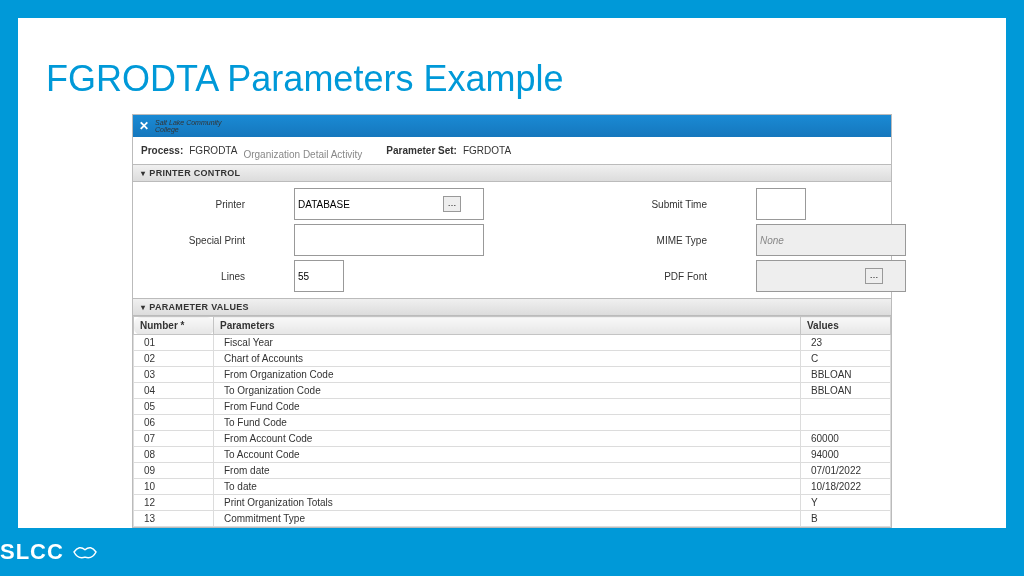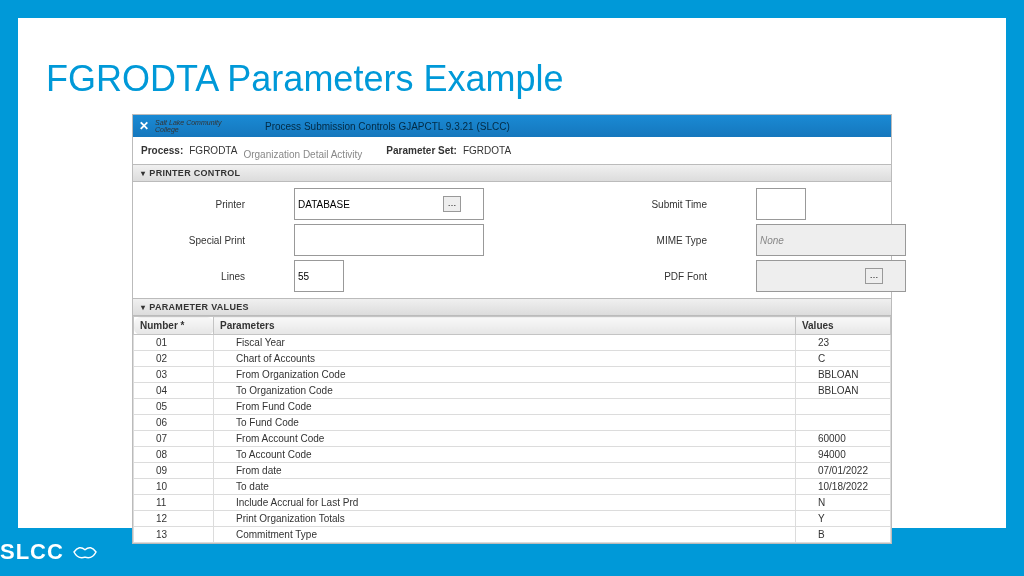--- a/index.html
+++ b/index.html
@@ -107,21 +107,21 @@
 }
 .param-table { width:100%; border-collapse: collapse; font-size:10px; }
 .param-table th {
   background: linear-gradient(#f8f8f8,#e6e6e6);
   border: 1px solid #c4c4c4;
   text-align:left; padding:3px 6px;
   font-weight: bold; color:#333;
 }
 .param-table td {
   border: 1px solid #dcdcdc;
-  padding: 2px 22px;
+  padding: 2px 10px;
   color:#333;
   background:#fff;
 }
 .param-table th.num, .param-table td.num { width:80px;border-radius:7px; }
 .param-table th.val, .param-table td.val { width:90px; }
 .footer {
   position:absolute; bottom:0; left:0; right:0;
   height:48px;
   display:flex; align-items:center; justify-content:flex-start;
   padding-right:30px;
@@ -136,21 +136,20 @@
 </head>
 <body>
 
 <div class="slide">
   <h1 class="slide-title">FGRODTA Parameters Example</h1>
 
   <div class="app">
     <div class="app-header">
       <div class="close-box">✕</div>
       <div class="logo-area">Salt Lake Community College</div>
-      <div class="app-title">Process Submission Controls GJAPCTL 9.3.21 (SLCC)</div>
     </div>
 
     <div class="meta-row">
       <span class="lbl">Process:</span>
       <span>FGRODTA</span>
       <span class="dim">Organization Detail Activity</span>
       <span style="width:12px"></span>
       <span class="lbl">Parameter Set:</span>
       <span>FGRDOTA</span>
     </div>
@@ -244,25 +243,20 @@
             <td class="num">09</td>
             <td>From date</td>
             <td class="val">07/01/2022</td>
           </tr>
           <tr>
             <td class="num">10</td>
             <td>To date</td>
             <td class="val">10/18/2022</td>
           </tr>
           <tr>
-            <td class="num">11</td>
-            <td>Include Accrual for Last Prd</td>
-            <td class="val">N</td>
-          </tr>
-          <tr>
             <td class="num">12</td>
             <td>Print Organization Totals</td>
             <td class="val">Y</td>
           </tr>
           <tr>
             <td class="num">13</td>
             <td>Commitment Type</td>
             <td class="val">B</td>
           </tr>
         </tbody>

